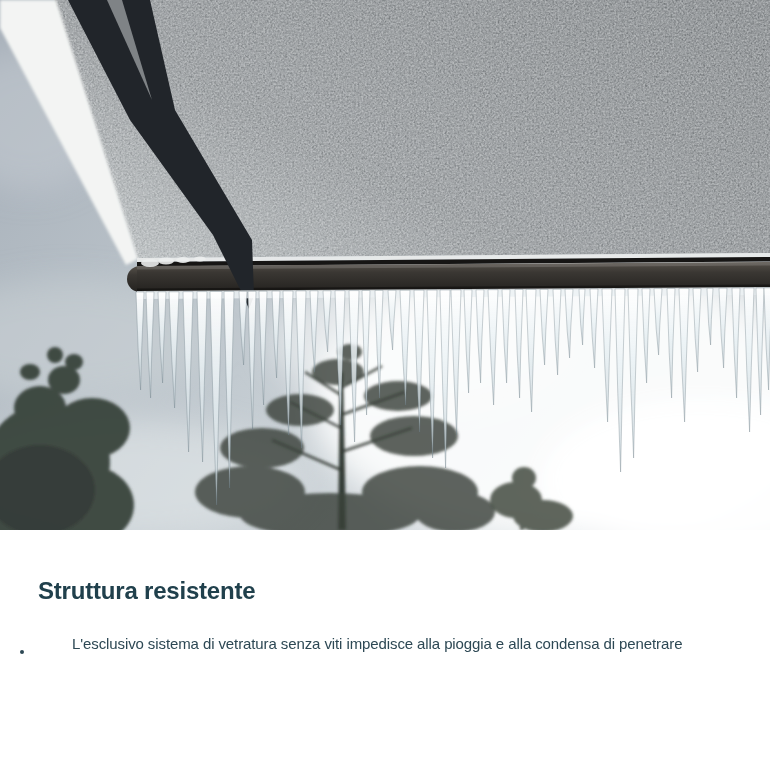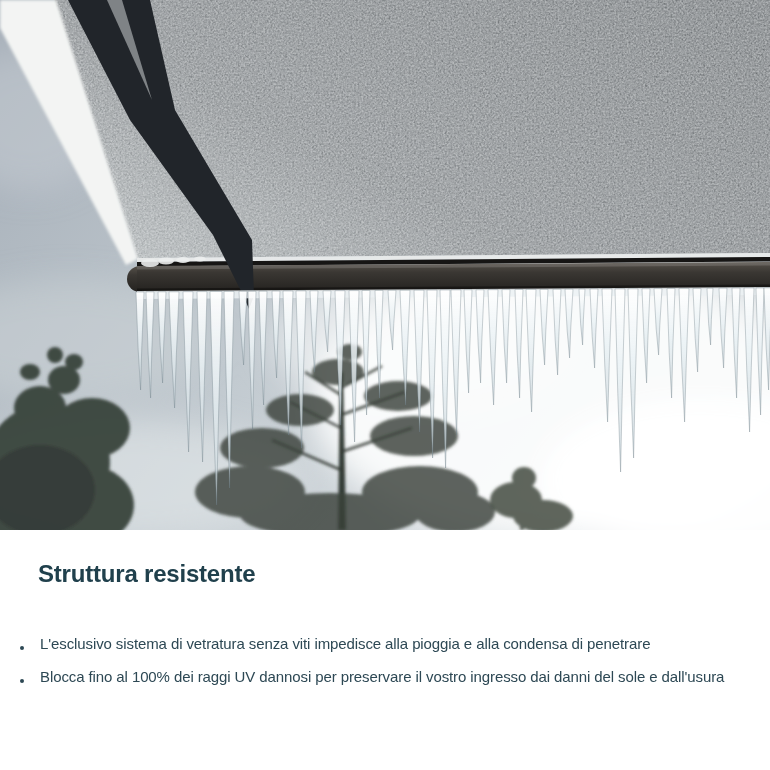--- a/index.html
+++ b/index.html
@@ -10,34 +10,35 @@
     overflow:hidden;
     font-family:"Liberation Sans", sans-serif;
   }
   .hero{
     position:absolute;top:0;left:0;width:770px;height:530px;
     overflow:hidden;
   }
   .hero svg{display:block;}
   .copy{position:absolute;left:0;top:530px;width:770px;height:240px;}
   .copy h2{
-    position:absolute;left:38px;top:30px;margin:0;
+    position:absolute;left:38px;top:47px;margin:0;
     font-size:24px;line-height:28px;font-weight:700;
     letter-spacing:-0.2px;
     color:var(--c-heading,#20404c);
   }
   .copy ul{
     position:absolute;left:20px;top:104px;margin:0;padding:0;
     list-style:none;width:742px;
   }
   .copy li{
-    display:flex;align-items:center;
+    display:flex;align-items:flex-end;
     margin:0 0 13px 0;
     font-size:15px;line-height:20px;letter-spacing:-0.1px;
     color:var(--c-body,#2d4854);
+    gap:32px;
   }
   .dot{
     flex:0 0 auto;width:4px;height:4px;border-radius:50%;
     background:var(--c-body,#2d4854);
     margin:8px 16px 0 0;
   }
   .btext{flex:1 1 auto;}
   .ice{fill:url(#iceG);stroke:rgba(110,125,135,0.45);stroke-width:0.8;}
 </style>
 </head>
@@ -228,20 +229,16 @@
     </svg>
   </div>
 
   <div class="copy">
     <h2>Struttura resistente</h2>
     <ul>
       <li>
         <span class="dot"></span>
         <span class="btext">L'esclusivo sistema di vetratura senza viti impedisce alla pioggia e alla condensa di penetrare</span>
       </li>
-      <li>
-        <span class="dot"></span>
-        <span class="btext">Blocca fino al 100% dei raggi UV dannosi per preservare il vostro ingresso dai danni del sole e dall'usura</span>
-      </li>
     </ul>
   </div>
 
 </div>
 
 </body></html>

